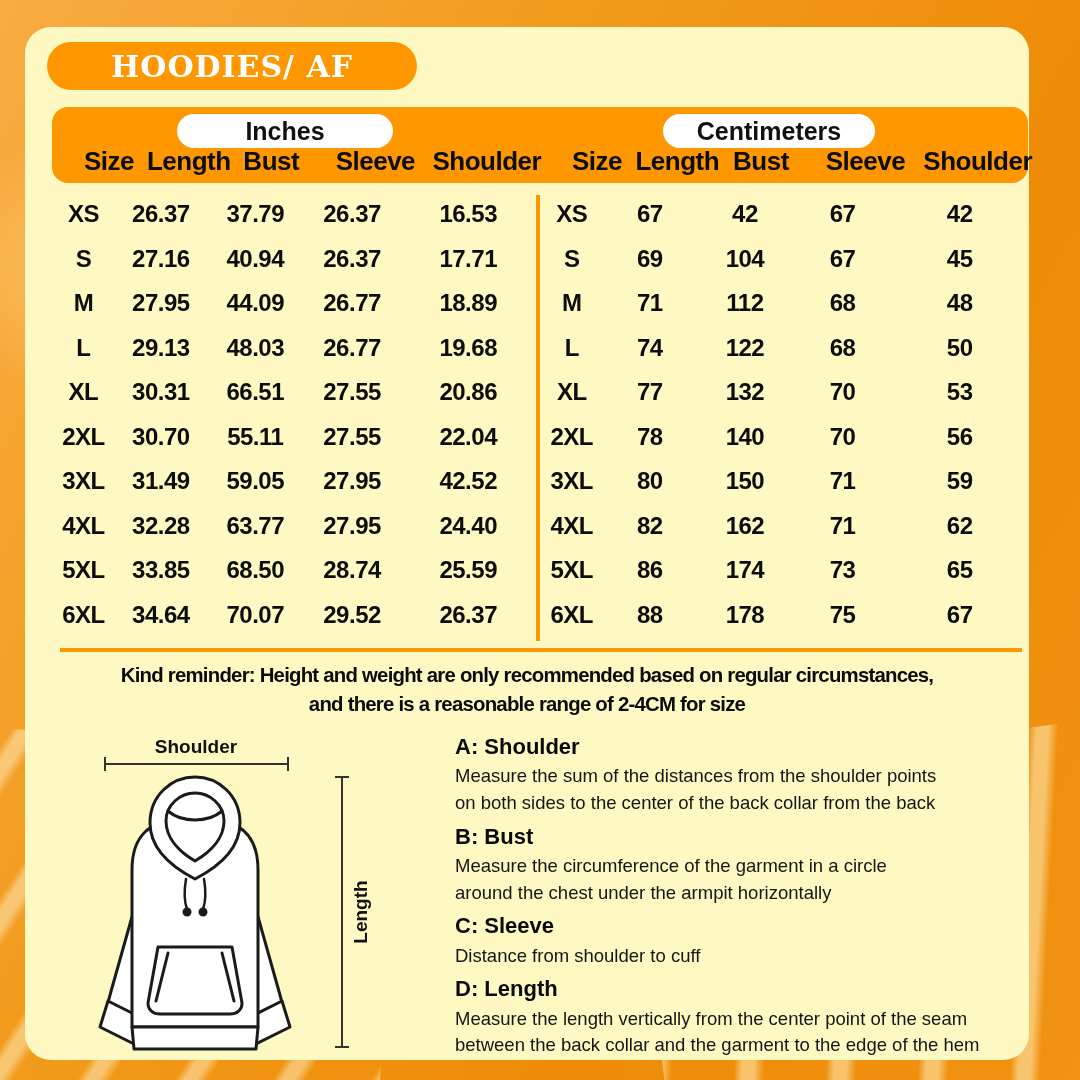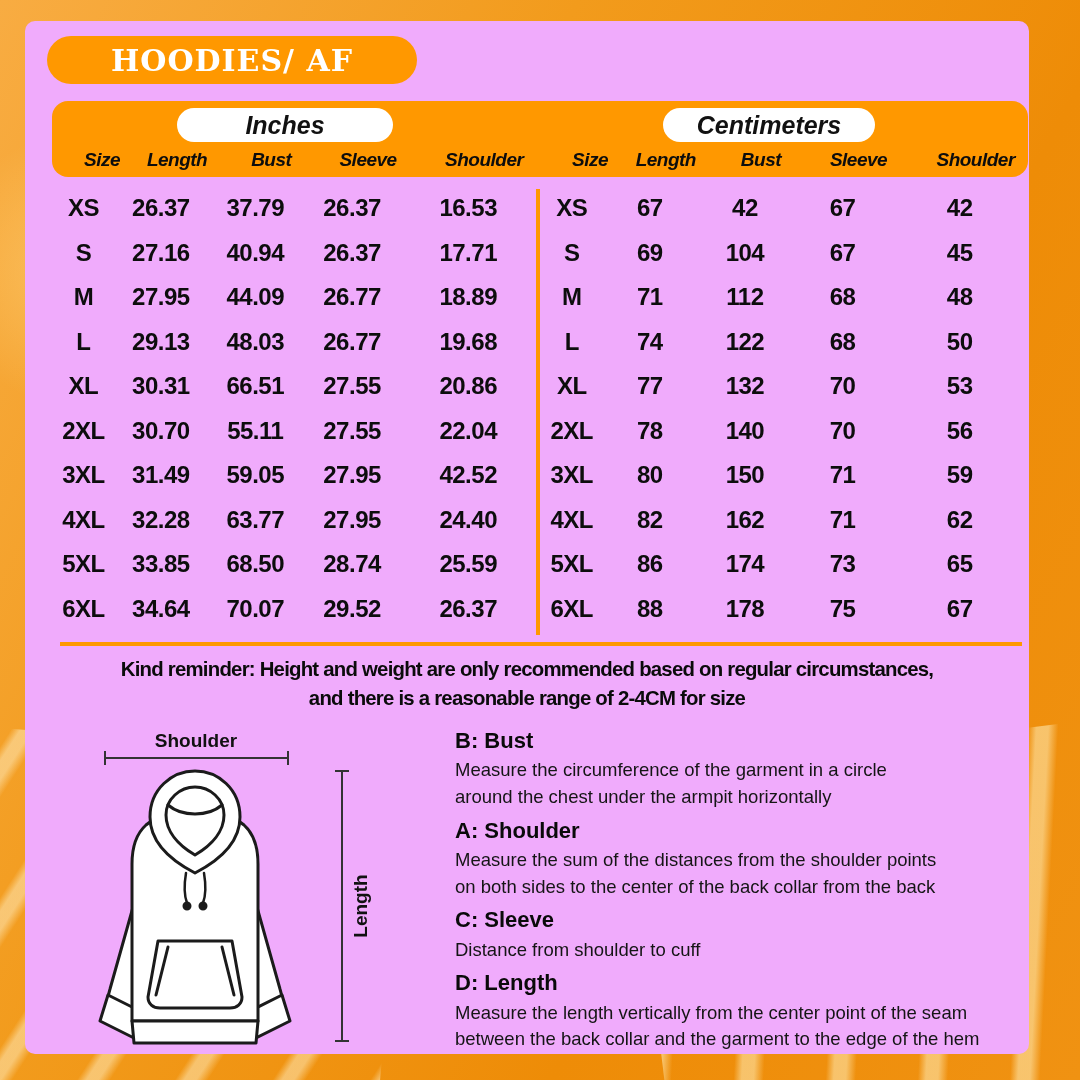--- a/index.html
+++ b/index.html
@@ -9,40 +9,40 @@
     background: linear-gradient(118deg, #F8AC42 0%, #F29B1C 35%, #EE8C07 68%, #F09212 100%);
   }
   .glow { position:absolute; left:-70px; top:120px; width:300px; height:300px; pointer-events:none;
     background: radial-gradient(circle, rgba(255,214,130,0.55), rgba(255,214,130,0) 65%); }
   .streak { position:absolute; pointer-events:none; }
   .streak.lb { left:-130px; bottom:-90px; width:520px; height:430px; transform:rotate(5deg);
     background: repeating-linear-gradient(118deg, rgba(255,242,205,0) 0 26px, rgba(255,240,198,0.5) 34px 44px, rgba(255,242,205,0) 54px 82px); }
   .streak.rb { right:-150px; bottom:-70px; width:580px; height:410px; transform:rotate(-7deg);
     background: repeating-linear-gradient(100deg, rgba(255,244,210,0) 0 30px, rgba(255,238,185,0.55) 38px 50px, rgba(255,244,210,0) 60px 92px); }
 
-  .card { position:absolute; left:25px; top:21px; width:1004px; height:1033px;
-    background:#f0abfc; border-radius:10px; }
+  .card { position:absolute; left:25px; top:27px; width:1004px; height:1033px;
+    background:#fef9c3; border-radius:26px; }
 
   .title-pill { position:absolute; left:22px; top:15px; width:370px; height:48px;
     background:var(--orange,#FF9800); border-radius:24px;
     display:flex; align-items:center; justify-content:center; }
   .title-pill .t { font-family:"DejaVu Serif", serif; font-weight:bold; font-size:30px;
     color:#ffffff; letter-spacing:1px; }
 
   .band { position:absolute; left:27px; top:80px; width:976px; height:76px;
-    background:var(--orange,#FF9800); border-radius:16px;font-style:italic; }
+    background:var(--orange,#FF9800); border-radius:16px; }
   .unit-pill { position:absolute; top:7px; height:34px; background:#ffffff; border-radius:17px;
     display:flex; align-items:center; justify-content:center;
     font-size:25px; font-weight:bold; color:#111; }
   .unit-pill.in { left:125px; width:216px; }
   .unit-pill.cm { left:611px; width:212px; }
   .hdr-grid { position:absolute; bottom:6px; display:grid; grid-template-columns:13% 19% 20% 20% 28%; }
   .hdr-grid.left { left:0; width:484px; }
   .hdr-grid.right { left:488px; width:488px; }
-  .hdr-cell { text-align:center; font-weight:bold; font-size:19px; color:#0d0d0d; letter-spacing:-0.5px;margin-left:32px; }
+  .hdr-cell { text-align:center; font-weight:bold; font-size:26px; color:#0d0d0d; letter-spacing:-0.5px;margin-left:32px; }
 
   .tbody { position:absolute; left:27px; top:165px; width:976px; height:446px; }
   .tcol { position:absolute; top:0; }
   .tcol.left { left:0; width:484px; }
   .tcol.right { left:488px; width:488px; }
   .trow { display:grid; grid-template-columns:13% 19% 20% 20% 28%; height:44.5px; align-items:center; }
   .cell { text-align:center; font-weight:bold; font-size:24px; color:#0d0d0d; letter-spacing:-0.5px; }
 
   .v-divider { position:absolute; left:511px; top:168px; width:4px; height:446px;
     background:var(--orange,#FF9800); }
@@ -293,31 +293,31 @@
         <line x1="262" y1="40" x2="262" y2="310"></line>
         <line x1="255" y1="40" x2="269" y2="40"></line>
         <line x1="255" y1="310" x2="269" y2="310"></line>
       </g>
       <text x="287" y="175" text-anchor="middle" font-size="19" font-weight="bold" fill="#111" font-family="Liberation Sans, sans-serif" transform="rotate(-90 287 175)">Length</text>
     </svg>
   </div>
 
   <div class="instructions">
     <div class="inst-section">
+      <div class="inst-head">A: Shoulder</div>
+      <div class="inst-body">
+        <span class="line">Measure the sum of the distances from the shoulder points</span>
+        <span class="line">on both sides to the center of the back collar from the back</span>
+      </div>
+    </div>
+    <div class="inst-section">
       <div class="inst-head">B: Bust</div>
       <div class="inst-body">
         <span class="line">Measure the circumference of the garment in a circle</span>
         <span class="line">around the chest under the armpit horizontally</span>
-      </div>
-    </div>
-    <div class="inst-section">
-      <div class="inst-head">A: Shoulder</div>
-      <div class="inst-body">
-        <span class="line">Measure the sum of the distances from the shoulder points</span>
-        <span class="line">on both sides to the center of the back collar from the back</span>
       </div>
     </div>
     <div class="inst-section">
       <div class="inst-head">C: Sleeve</div>
       <div class="inst-body">
         <span class="line">Distance from shoulder to cuff</span>
         <span class="line"></span>
       </div>
     </div>
     <div class="inst-section">

